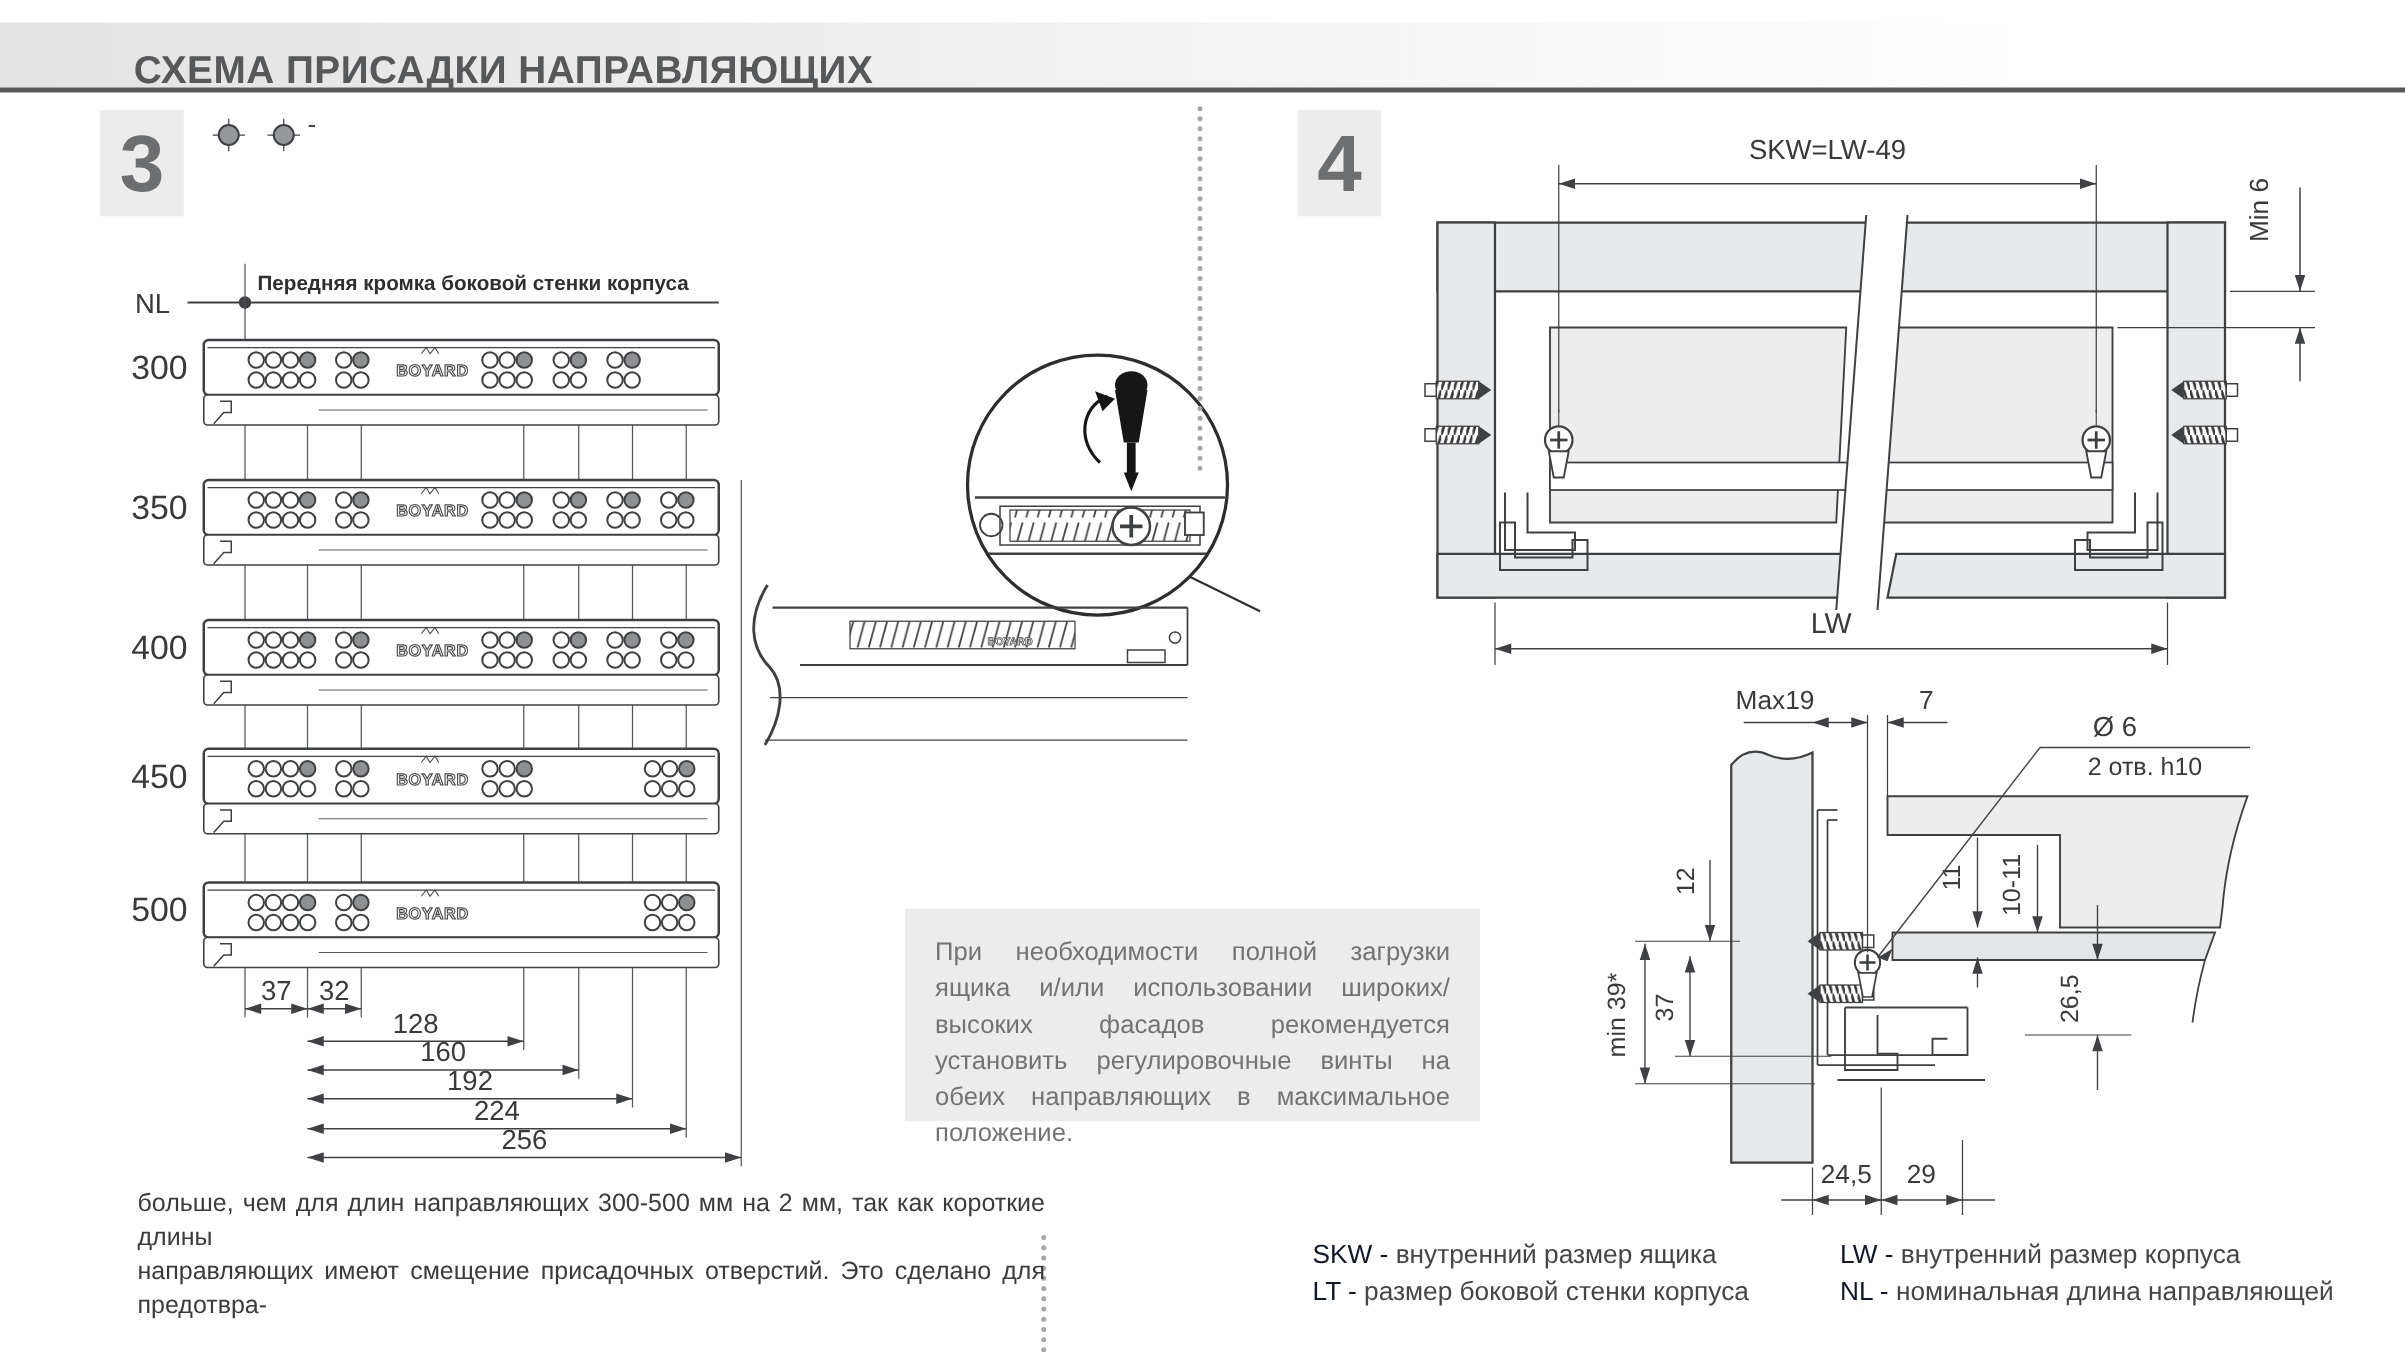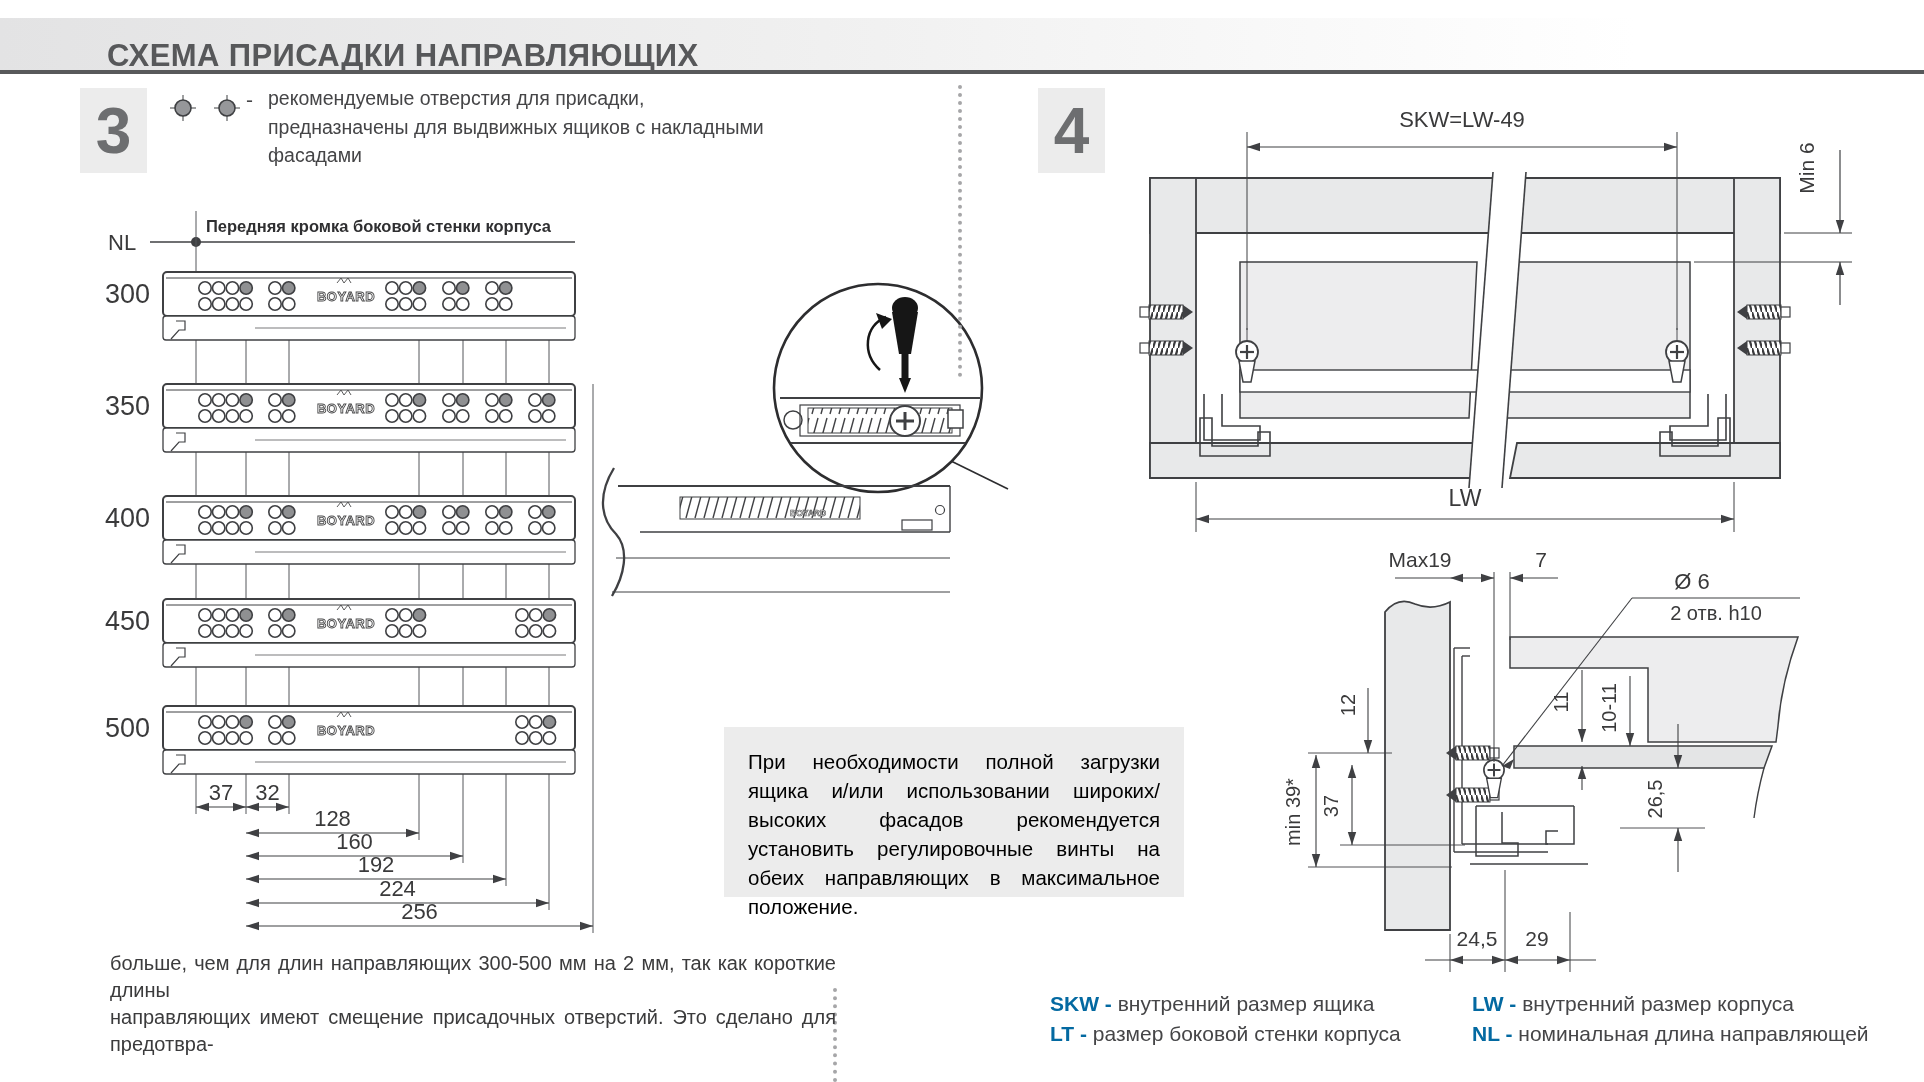--- a/index.html
+++ b/index.html
@@ -9,27 +9,27 @@
   .titlebar{left:0;top:18px;width:100%;height:52px;
     background:linear-gradient(90deg,#e3e3e4 0%,#efefef 40%,#ffffff 85%);}
   .titlebar h1{margin:12px;padding-left:95px;line-height:52px;font-size:31px;font-weight:700;
     letter-spacing:.4px;color:#57585a}
   .rule{left:0;top:70px;width:100%;height:4px;background:#58595b}
   .badge{width:67px;height:85px;background:#ececec;display:flex;align-items:center;justify-content:center;
     font-size:64px;font-weight:700;color:#6d6e70}
   .leg3-dash{left:246px;top:88px;font-size:21px;color:#454547}
   .leg3-text{left:268px;top:84px;font-size:19.5px;line-height:28.5px;color:#454547}
   .notebox{left:724px;top:727px;width:460px;height:170px;background:#ececec;box-sizing:border-box;
-    padding:20px 24px;font-size:20.5px;line-height:29px;color:#000000;text-align:justify}
+    padding:20px 24px;font-size:20.5px;line-height:29px;color:#737373;text-align:justify}
   .footnote{left:92px;top:950px;width:744px;font-size:20px;line-height:27px;color:#3b3b3c}
   .footnote .fl{padding-left:18px;text-indent:-18px}
   .footnote .just{text-align:justify;text-align-last:justify}
   .dotted-v{border-left:4px dotted #a6a6a8}
   .legend-item{font-size:21px;color:#454547;white-space:nowrap}
-  .legend-item b{color:#0369a1;font-weight:700}
+  .legend-item b{color:#0f172a;font-weight:400}
   svg text{font-family:"Liberation Sans",sans-serif;fill:#3a3a3b}
   .logo{font-size:13px;font-weight:700;fill:#fff;stroke:#4a4a4b;stroke-width:.9px;letter-spacing:.5px}
   .logo-sm{font-size:8.5px;font-weight:700;fill:#fff;stroke:#4a4a4b;stroke-width:.6px}
   .rail-label{font-size:27px}
   .dim-label{font-size:22px}
   .dim-label-s{font-size:21px}
   .front-edge{font-size:16.5px;font-weight:700;fill:#2f2f31}
   .nl{font-size:22px}
   .biglab{font-size:22px}
 </style>
@@ -54,25 +54,20 @@
         <line x1="13" y1="22" x2="13" y2="27" stroke-width="1"></line>
       <circle cx="13" cy="14" r="8" fill="#96979a" stroke-width="1.6"></circle>
       <line x1="44" y1="14" x2="50" y2="14" stroke-width="1"></line>
         <line x1="64" y1="14" x2="70" y2="14" stroke-width="1"></line>
       <line x1="57" y1="1" x2="57" y2="6" stroke-width="1"></line>
         <line x1="57" y1="22" x2="57" y2="27" stroke-width="1"></line>
       <circle cx="57" cy="14" r="8" fill="#96979a" stroke-width="1.6"></circle>
     </g>
   </svg>
   <div class="abs leg3-dash">-</div>
-  <div class="abs leg3-text">
-    <div>рекомендуемые отверстия для присадки,</div>
-    <div>предназначены для выдвижных ящиков с накладными</div>
-    <div>фасадами</div>
-  </div>
 
   <svg id="left-svg" class="abs" style="left:90px;top:175px" width="525" height="775" viewBox="90 175 525 775">
     <line x1="150" y1="242" x2="575" y2="242" stroke="#3f4043" stroke-width="1.5"></line>
     <circle cx="196" cy="242" r="5" fill="#3f4043"></circle>
     <text x="108" y="250" class="nl">NL</text>
     <text x="206" y="232" class="front-edge">Передняя кромка боковой стенки корпуса</text>
   <g>
         <line x1="196" y1="211" x2="196" y2="814" stroke="#55565a" stroke-width="1"></line>
         <line x1="246" y1="272" x2="246" y2="814" stroke="#55565a" stroke-width="1"></line>
         <line x1="289" y1="272" x2="289" y2="814" stroke="#55565a" stroke-width="1"></line>

